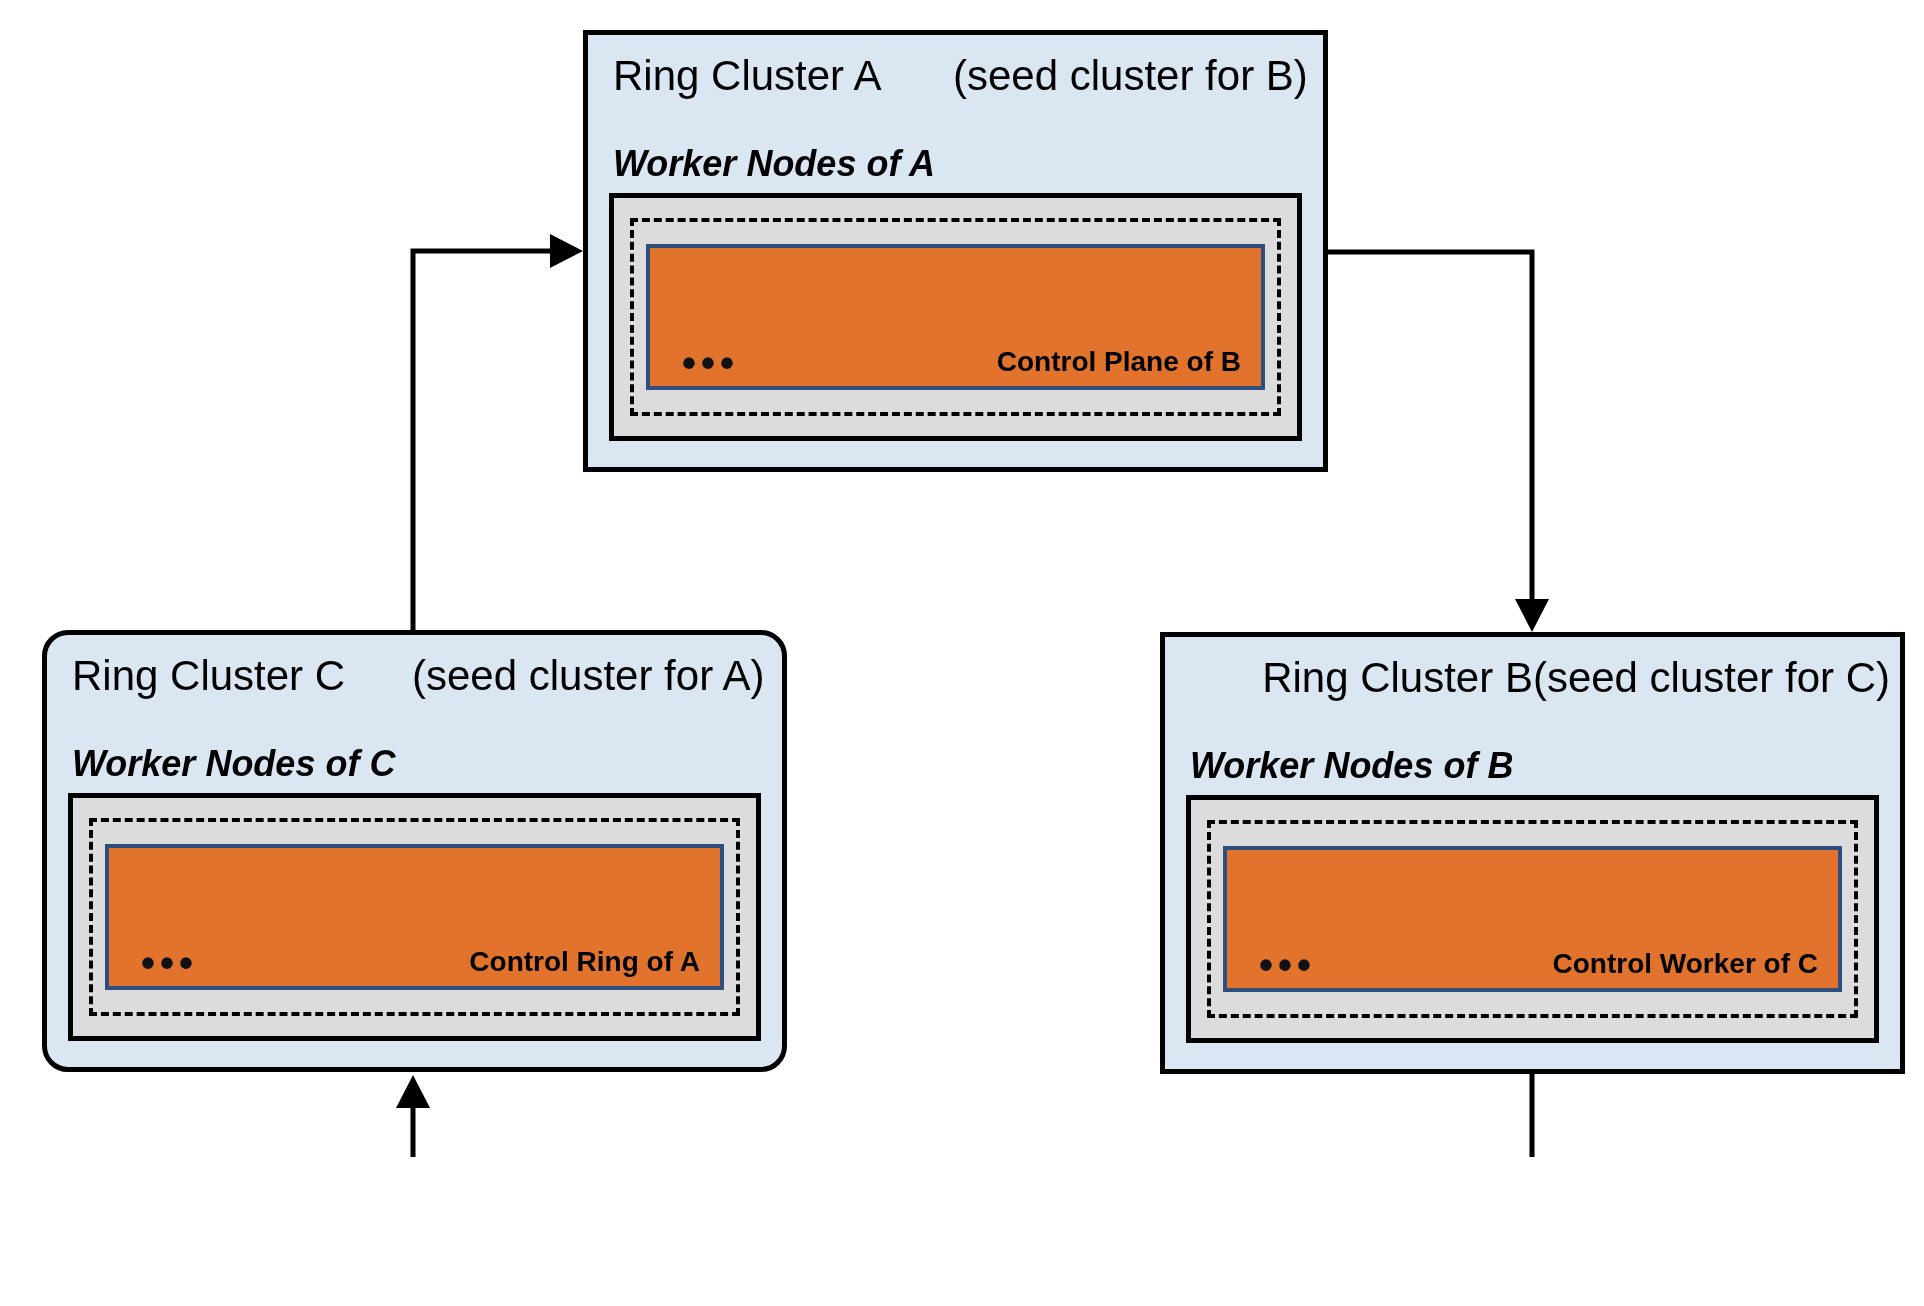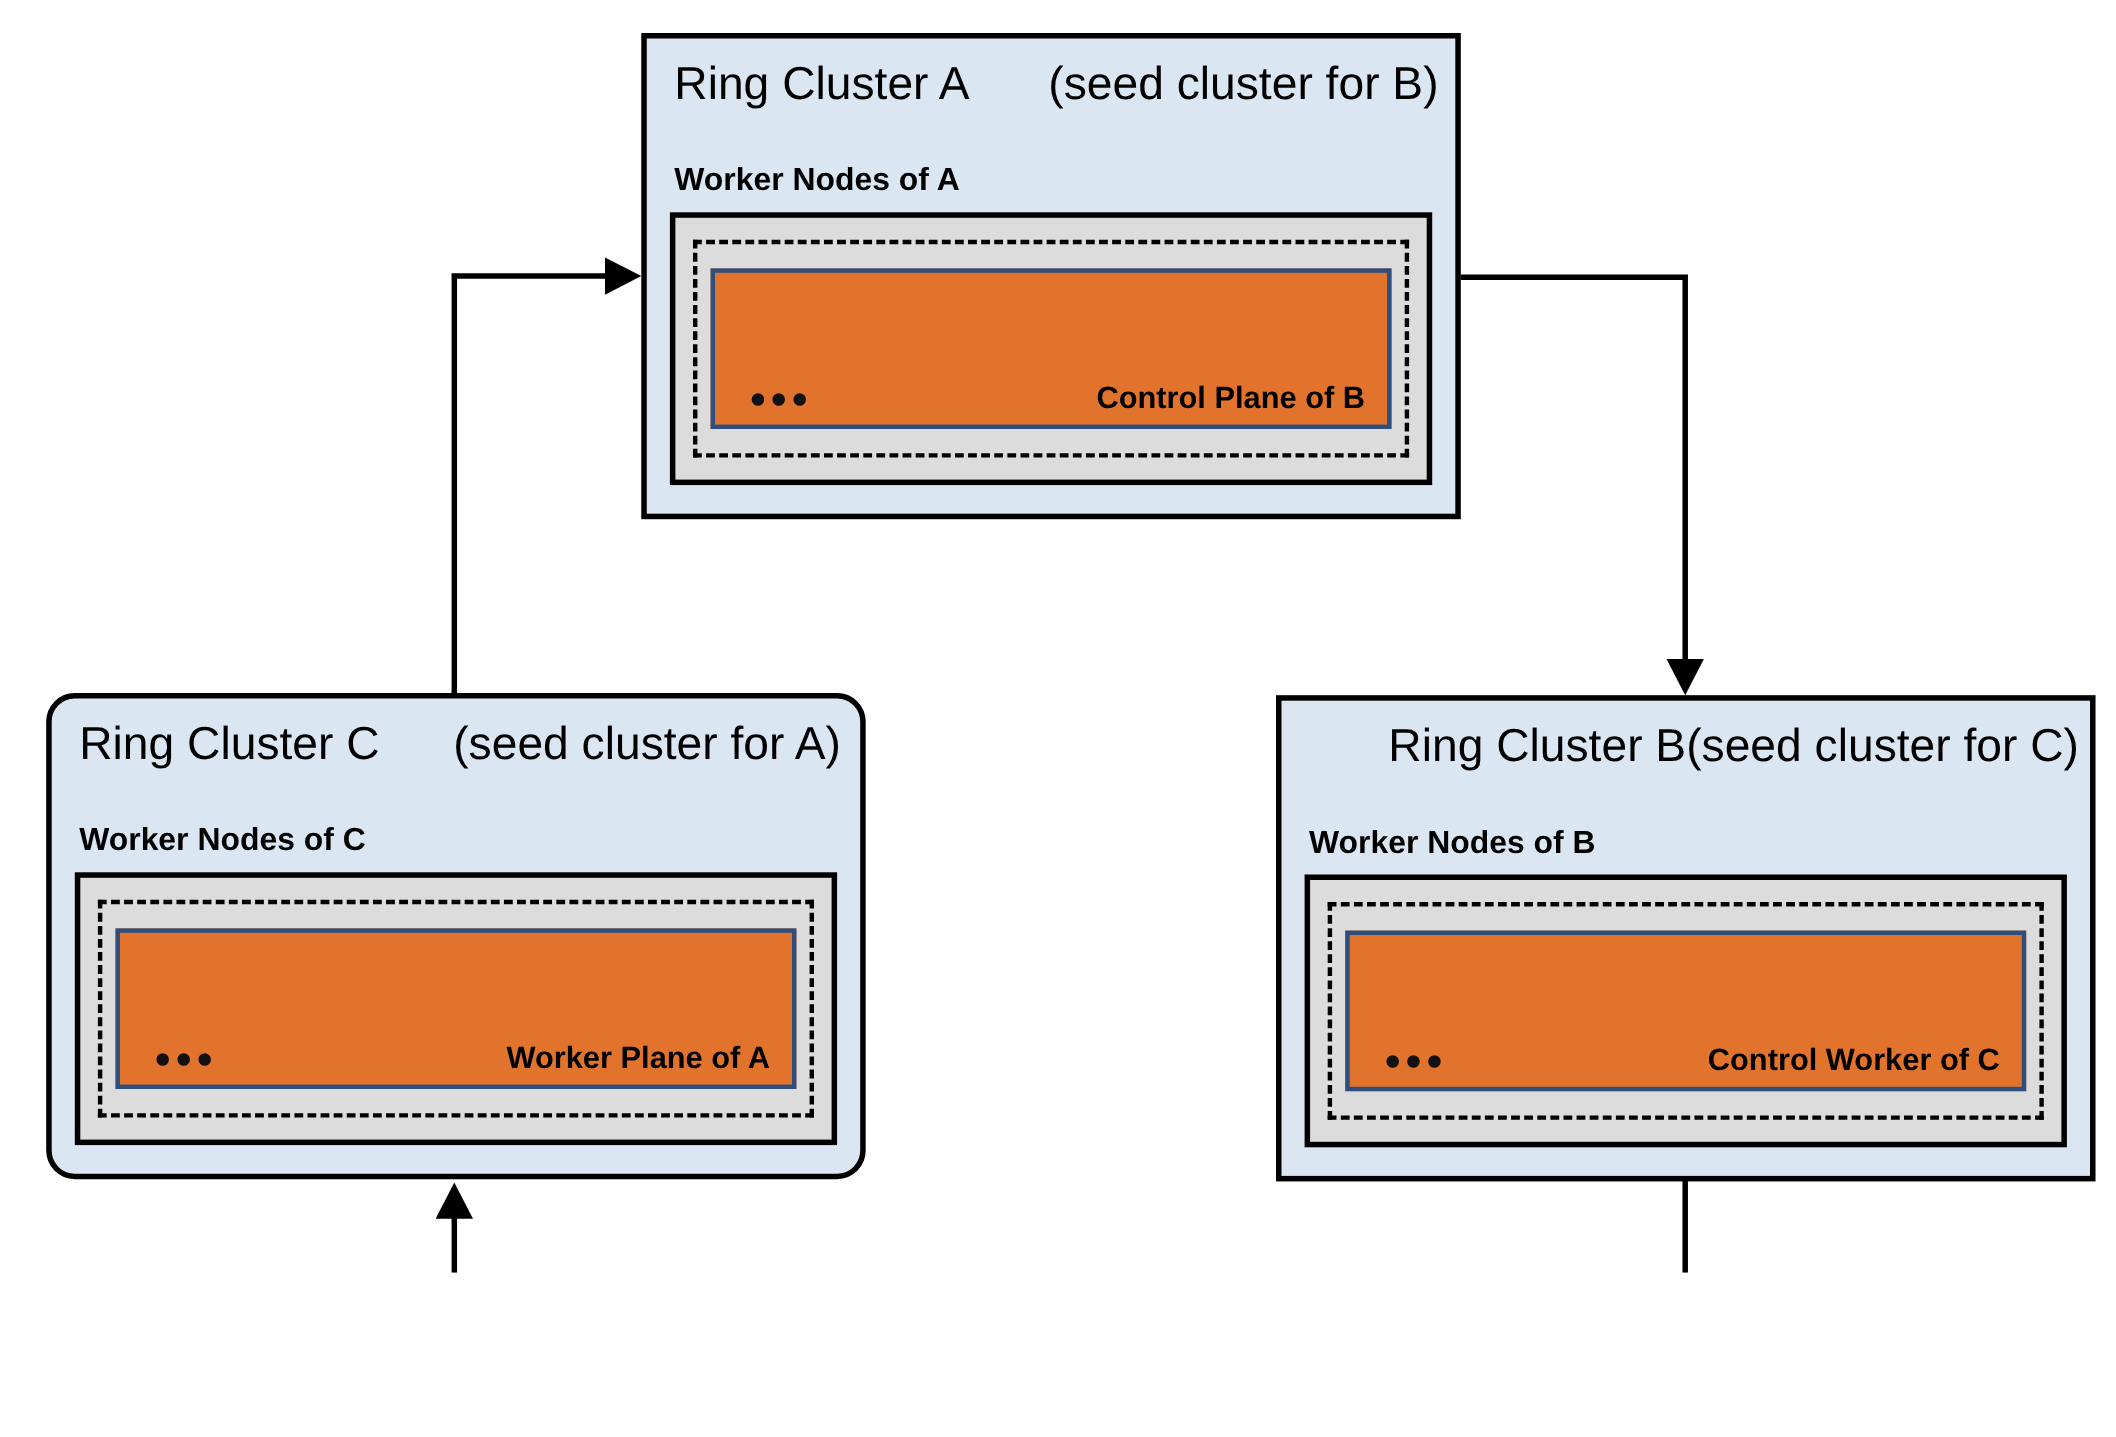--- a/index.html
+++ b/index.html
@@ -34,24 +34,25 @@
     white-space: nowrap;
   }
   .cname {
     display: inline-block;
     width: 340px;
   }
   .worker {
     position: absolute;
     top: 112px;
     left: 25px;
-    font-size: 29px;
+    font-size: 36px;
     line-height: 34px;
     font-weight: bold;
     color: #000000;
+    font-style: italic;
   }
   .machine {
     position: absolute;
     top: 158px;
     bottom: 26px;
     left: 21px;
     right: 21px;
     background: var(--machine-bg, #dcdcdc);
     border: 5px solid #000000;
     box-sizing: border-box;
@@ -121,21 +122,21 @@
 
   <div class="cluster" style="left:42px; top:630px;border-radius:26px;">
     <div class="title">
       <span class="cname">Ring Cluster C</span><span class="seed">(seed cluster for A)</span>
     </div>
     <div class="worker">Worker Nodes of C</div>
     <div class="machine">
       <div class="dashed">
         <div class="cp">
           <span class="dots">•••</span>
-          <span class="cplabel">Worker Plane of A</span>
+          <span class="cplabel">Control Ring of A</span>
         </div>
       </div>
     </div>
   </div>
 
   <div class="cluster" style="left:1160px; top:632px;text-align:right;">
     <div class="title">
       <span class="cname">Ring Cluster B</span><span class="seed">(seed cluster for C)</span>
     </div>
     <div class="worker">Worker Nodes of B</div>

